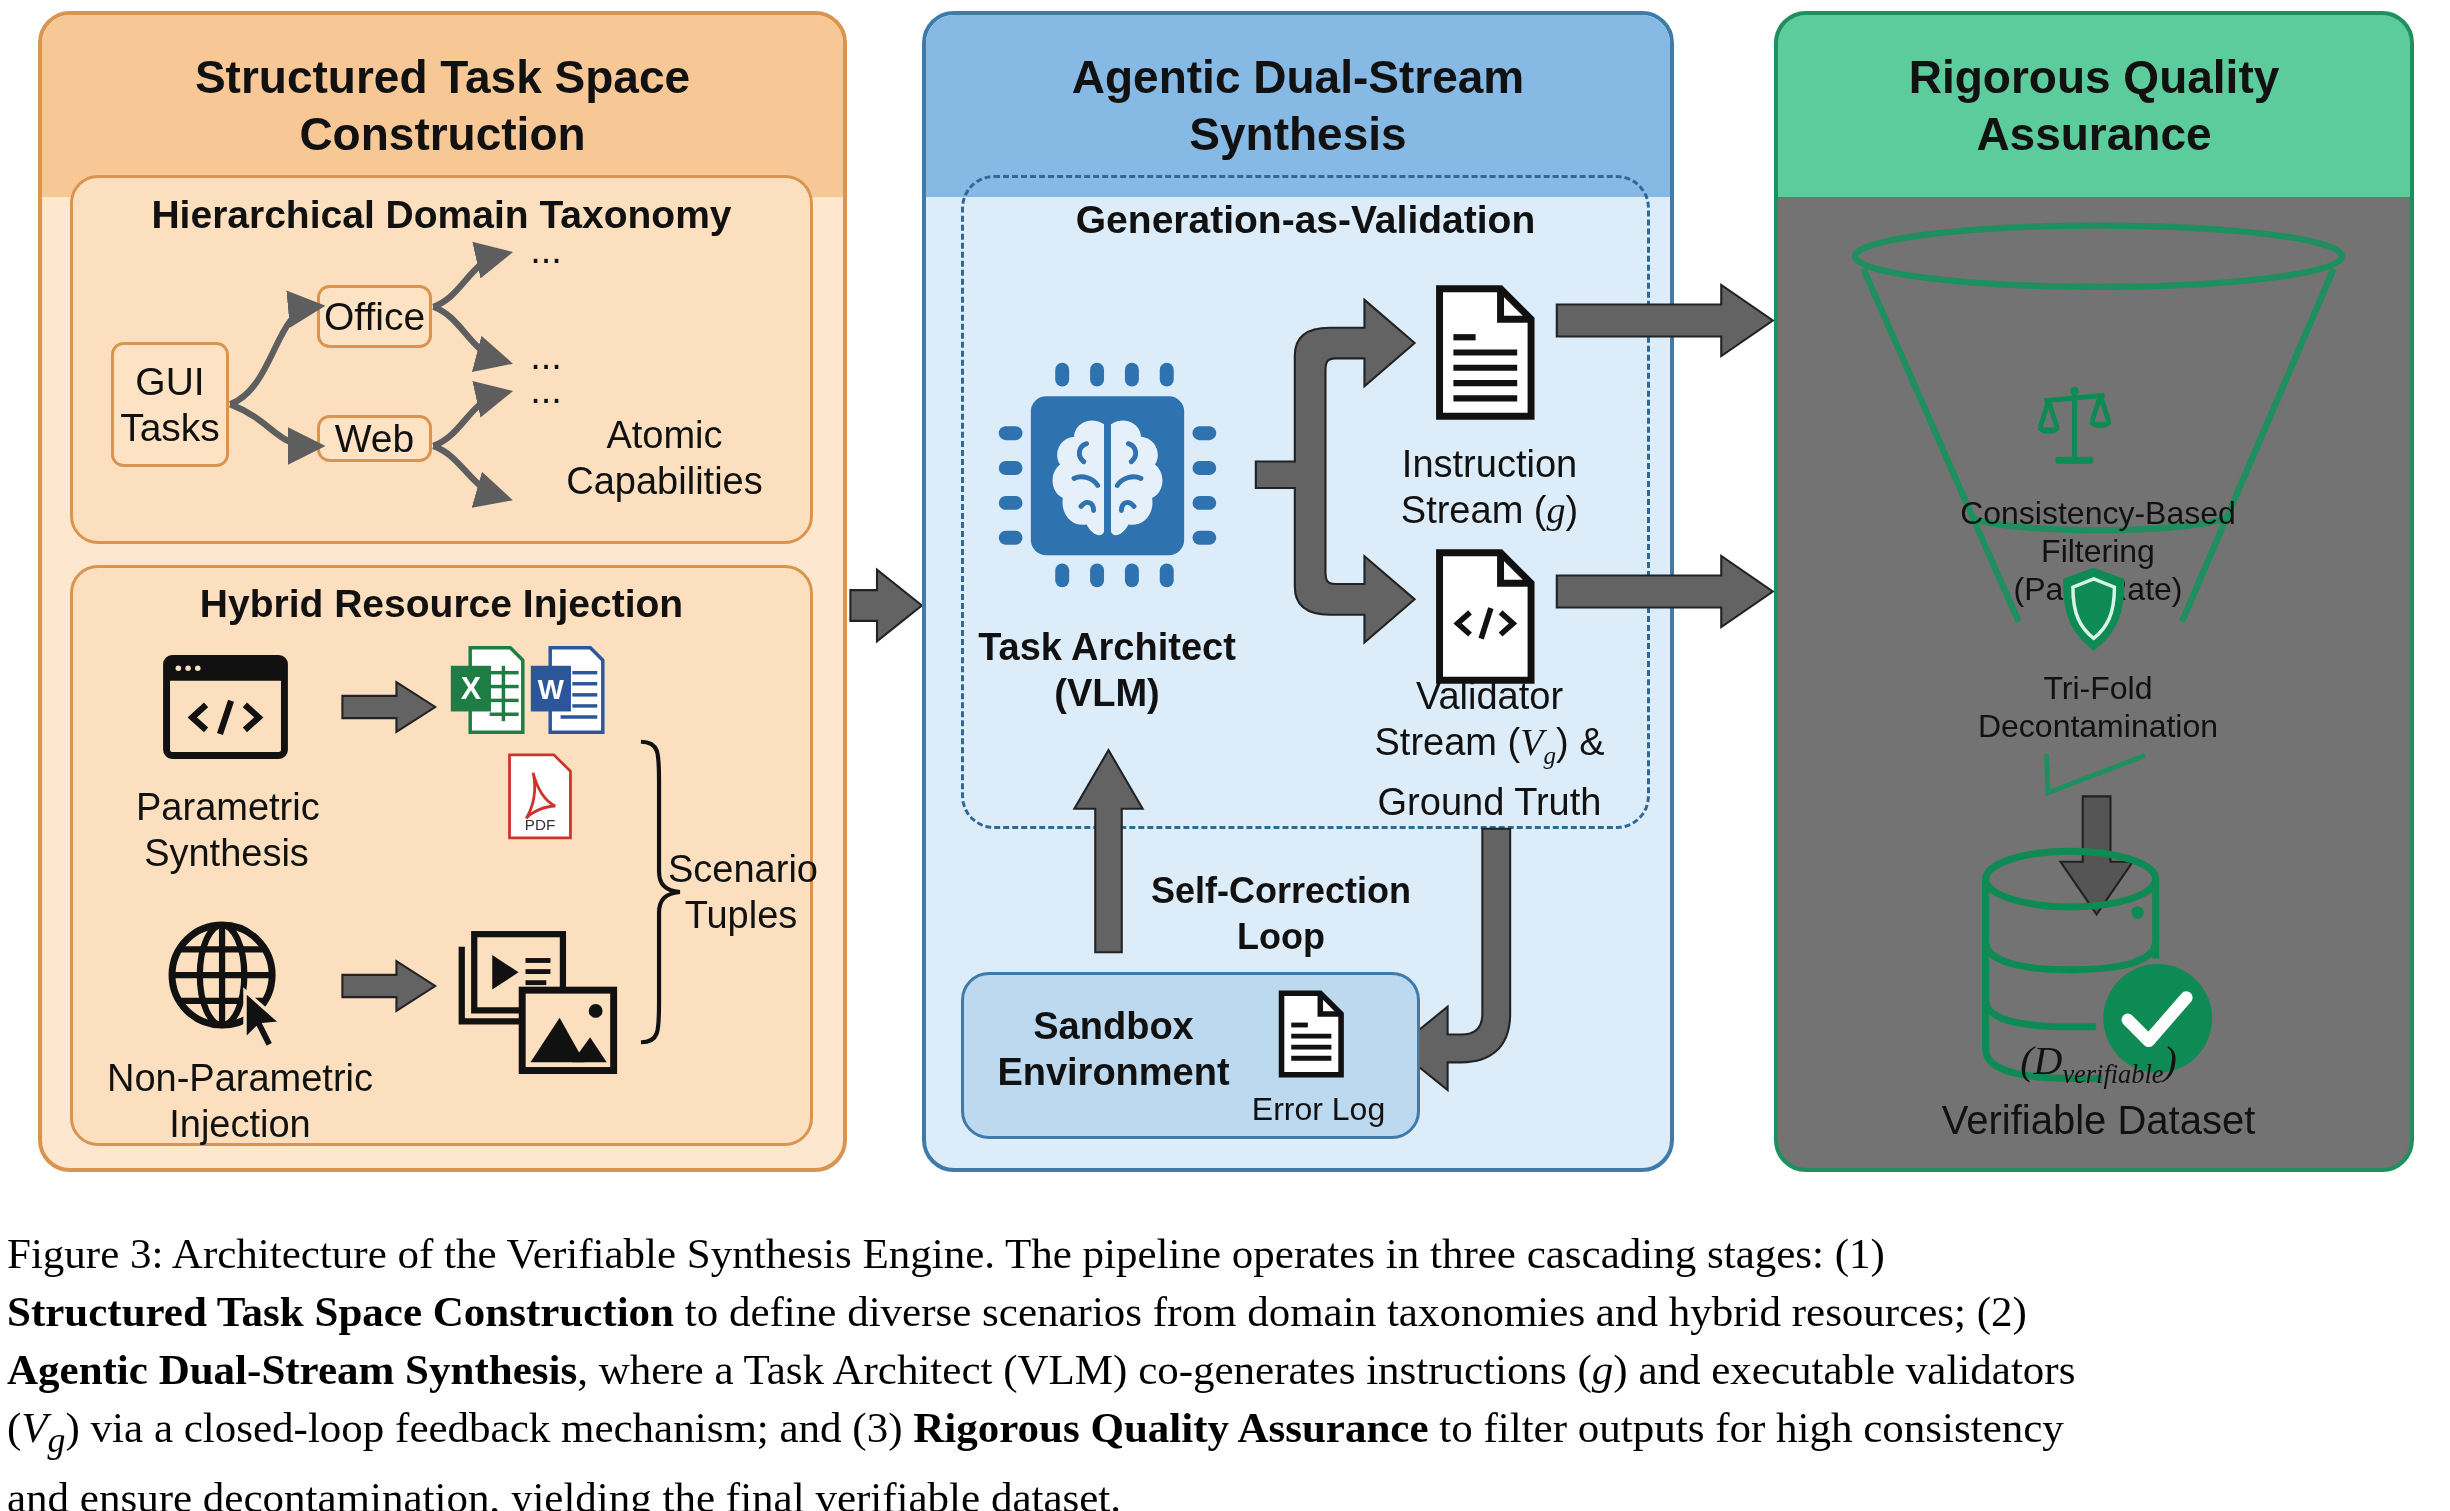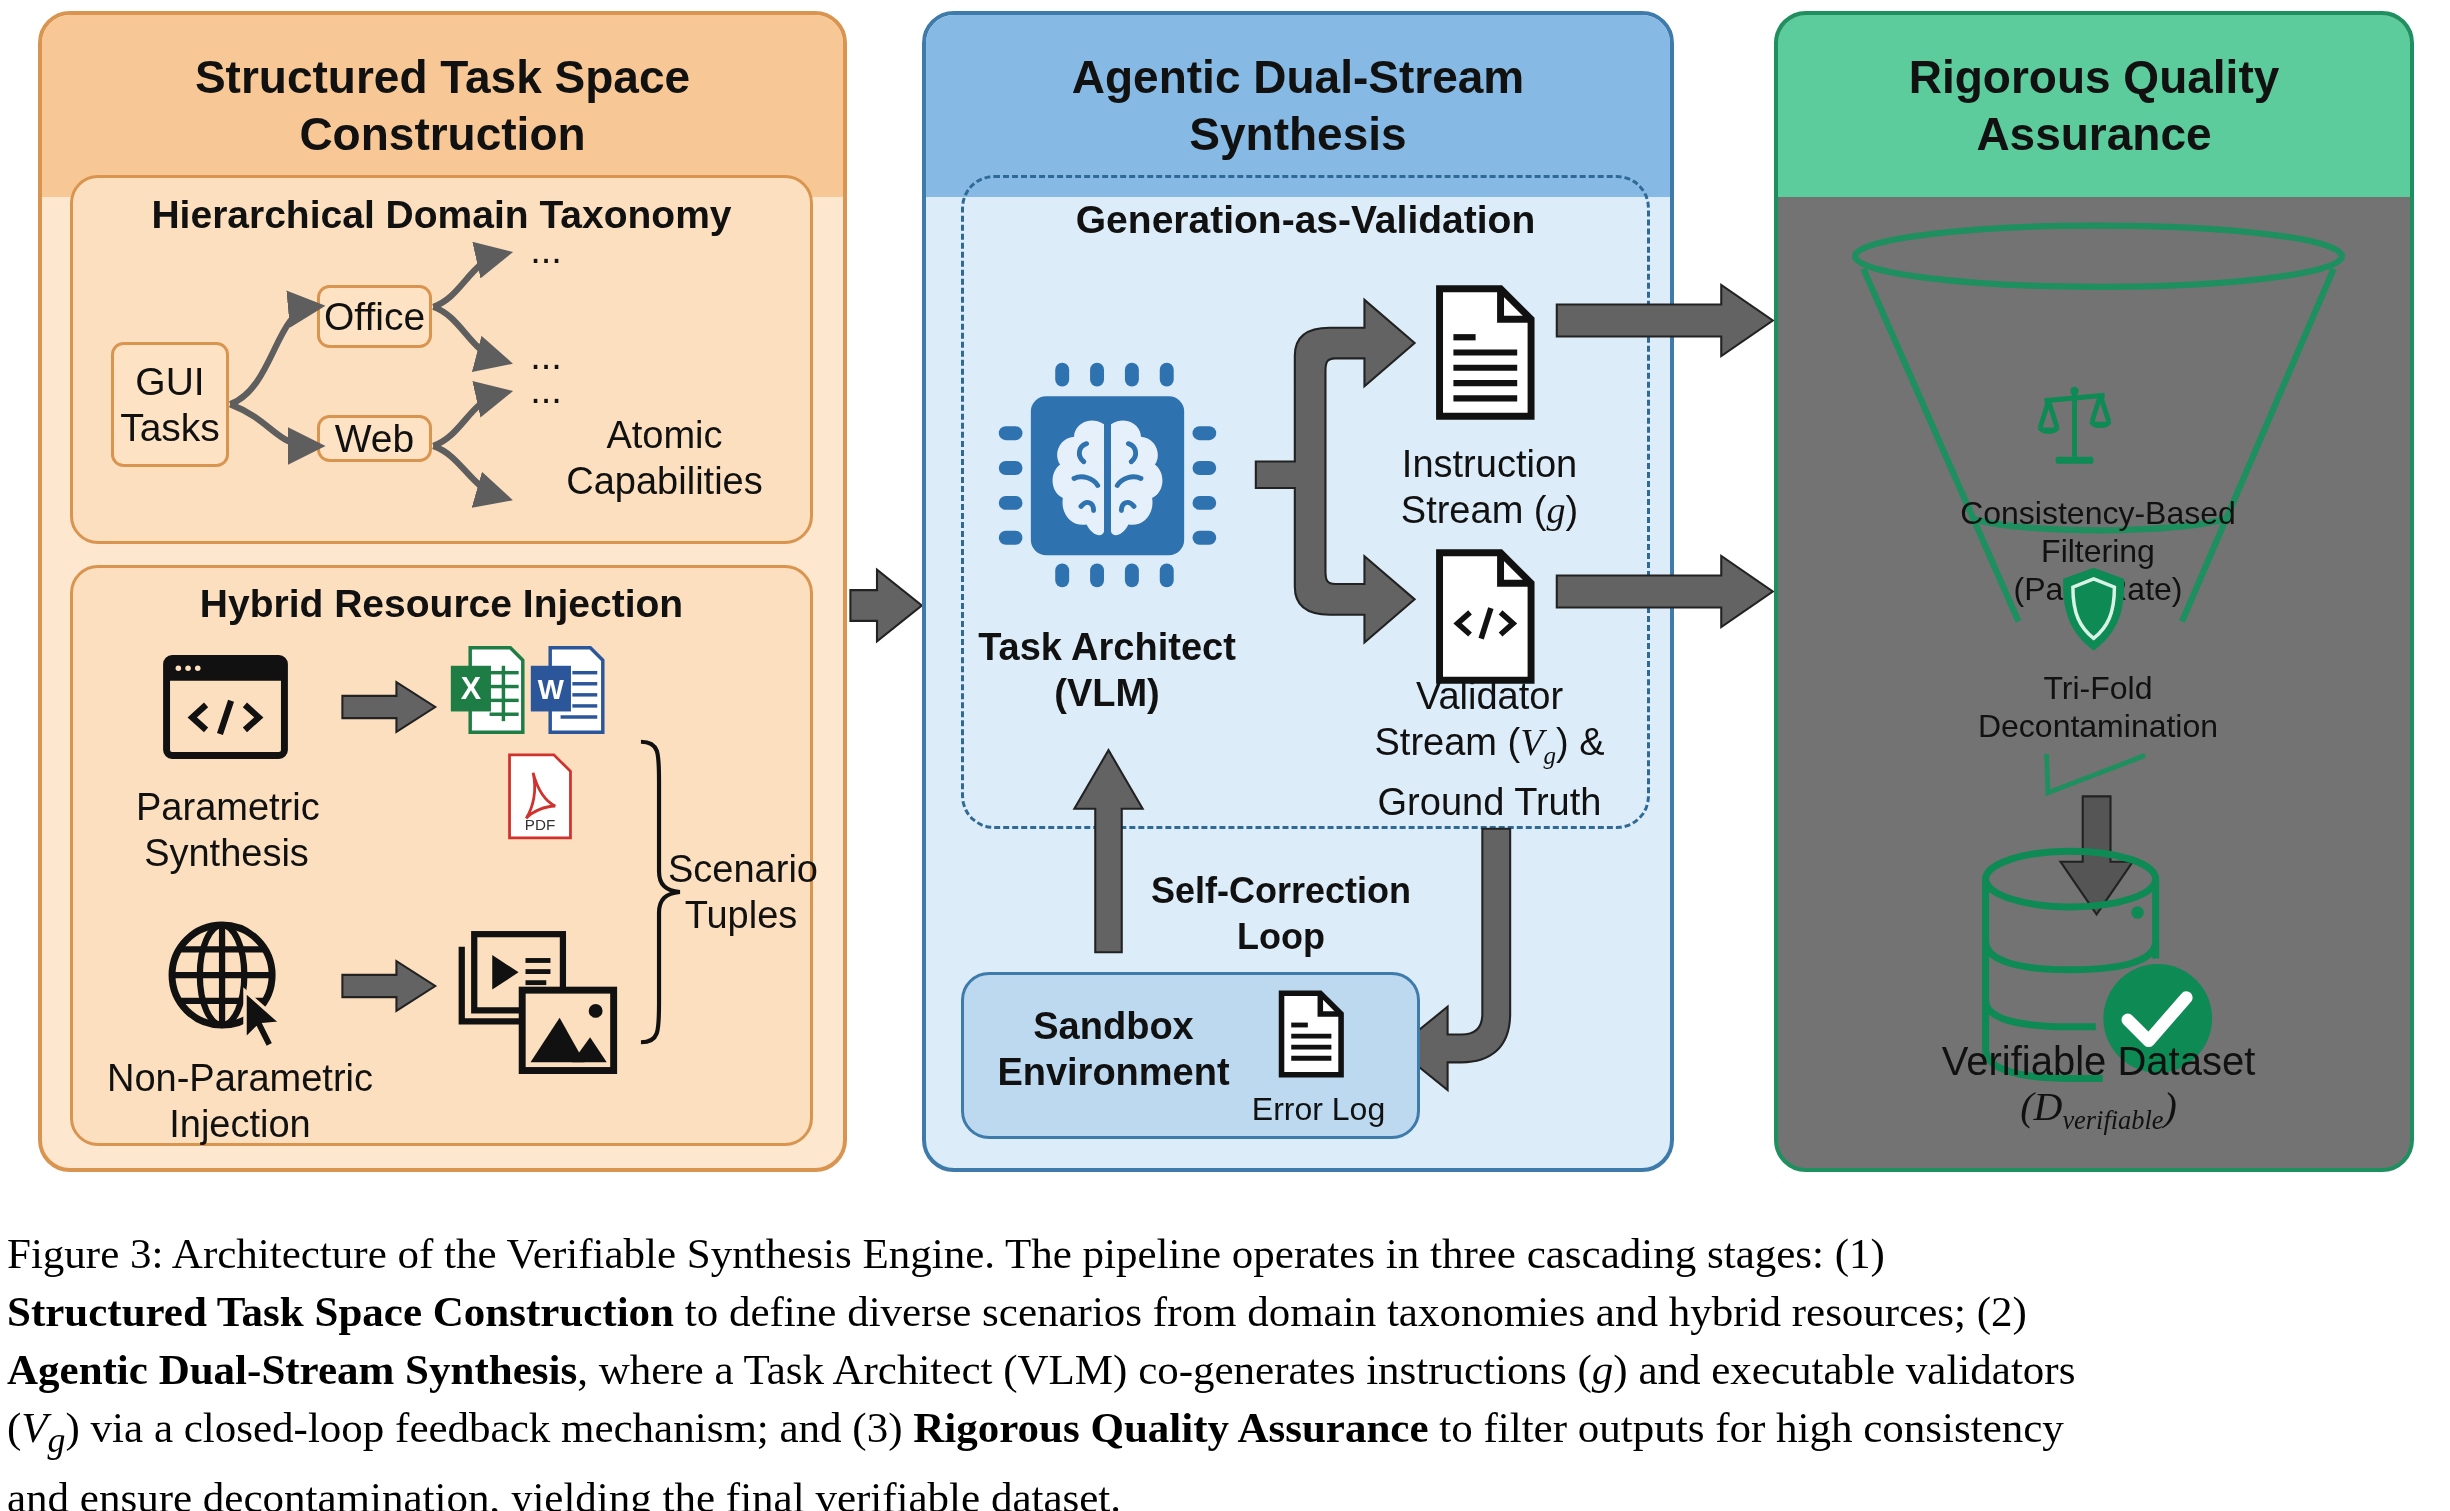--- a/index.html
+++ b/index.html
@@ -348,22 +348,22 @@
       <path d="M8,56 L8,300 C8,330 60,342 130,342 L176,342"></path>
       <path d="M252,56 L252,170"></path>
       <path d="M8,145 C8,175 60,186 130,186 C200,186 252,175 252,145"></path>
       <path d="M8,230 C8,258 60,268 130,268 L166,268"></path>
     </g>
     <circle cx="226" cy="104" r="9" fill="#0e8a55"></circle>
     <circle cx="255" cy="256" r="78" fill="#0e8a55"></circle>
     <path d="M212,258 L242,288 L296,226" fill="none" stroke="#ffffff" stroke-width="18" stroke-linecap="round" stroke-linejoin="round"></path>
   </svg>
   <div class="lbl" style="left:42px; top:1023px; width:557px; font-size:40px;">
+    <div style="font-family:'Liberation Serif',serif; font-style:italic;">(<span>D</span><sub style="font-size:26.4px;">verifiable</sub>)</div>
     <div>Verifiable Dataset</div>
-    <div style="font-family:'Liberation Serif',serif; font-style:italic;">(<span>D</span><sub style="font-size:26.4px;">verifiable</sub>)</div>
   </div>
 </div>
 
 <div class="caption">
   <div><span>Figure 3:  Architecture of the Verifiable Synthesis Engine.  The pipeline operates in three cascading stages:  (1)</span></div>
   <div><b>Structured Task Space Construction</b><span> to define diverse scenarios from domain taxonomies and hybrid resources; (2)</span></div>
   <div><b>Agentic Dual-Stream Synthesis</b><span>, where a Task Architect (VLM) co-generates instructions (</span><i>g</i><span>) and executable validators</span></div>
   <div><span>(</span><i>V</i><sub><i>g</i></sub><span>) via a closed-loop feedback mechanism; and (3) </span><b>Rigorous Quality Assurance</b><span> to filter outputs for high consistency</span></div>
   <div><span>and ensure decontamination, yielding the final verifiable dataset.</span></div>
 </div>

